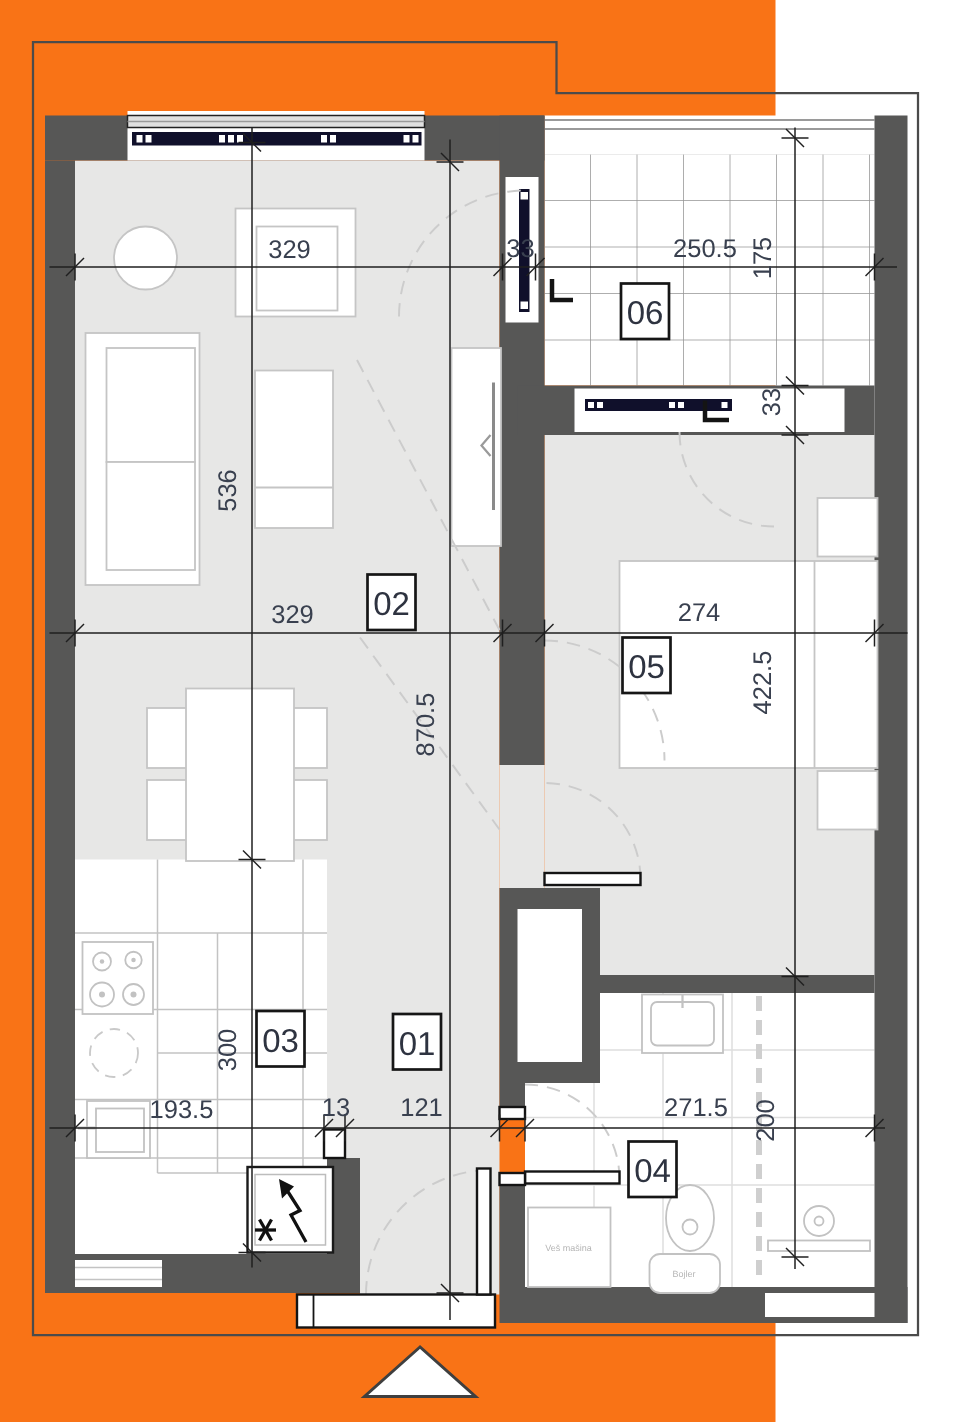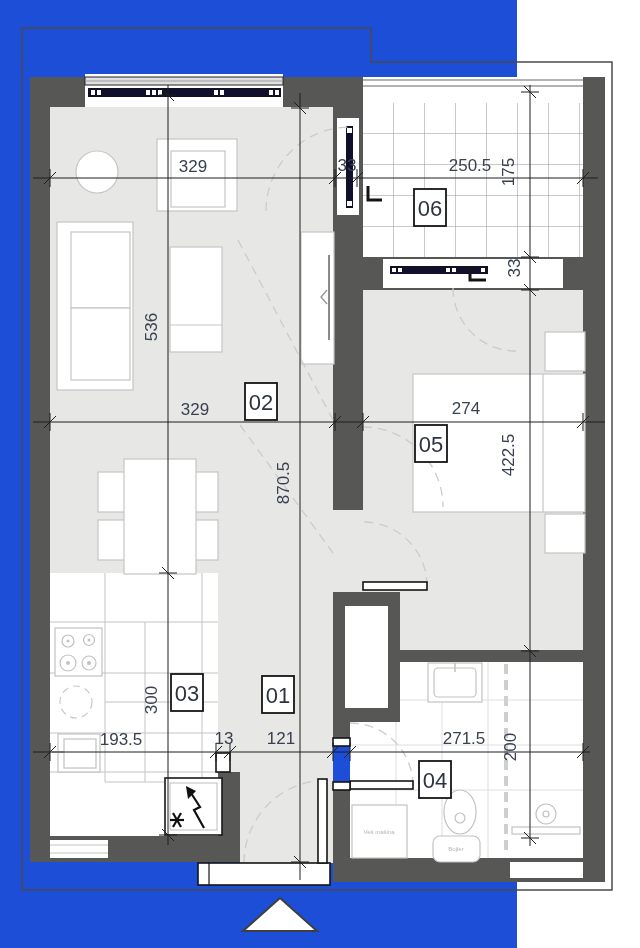--- a/index.html
+++ b/index.html
@@ -1,16 +1,16 @@
 <!DOCTYPE html>
 <html style="--wall: #575756; --floor: #e7e7e6; --window: #10102b; --dim_text: #39404f;"><head>
 <meta charset="utf-8">
 <style>
   html,body{margin:0;padding:0;background:#fff;}
-  .stage{width:517px;height:948px;position:relative;background:#1d4ed8;font-family:"Liberation Sans",sans-serif;}
+  .stage{width:517px;height:948px;position:relative;background:#f97316;font-family:"Liberation Sans",sans-serif;}
   .wall{fill:var(--wall,#575756);}
   .floor{fill:var(--floor,#e7e7e6);}
   .furn{fill:#ffffff;stroke:#c5c5c5;stroke-width:1.2;}
   .fixt{fill:#ffffff;stroke:#c2c2c2;stroke-width:1.2;}
   .dim{stroke:#1f1f1f;stroke-width:1;fill:none;}
   .dimtext{font-size:17px;fill:var(--dim_text,#39404f);text-anchor:middle;}
   .roomtext{font-size:22px;fill:#2e3340;text-anchor:middle;}
   .roombox{fill:#ffffff;stroke:#161616;stroke-width:1.8;}
   .tiny{font-size:6px;fill:#b5b5b5;text-anchor:middle;}
   .dash{stroke:#cccccc;stroke-width:1.3;fill:none;stroke-dasharray:9 6;}

